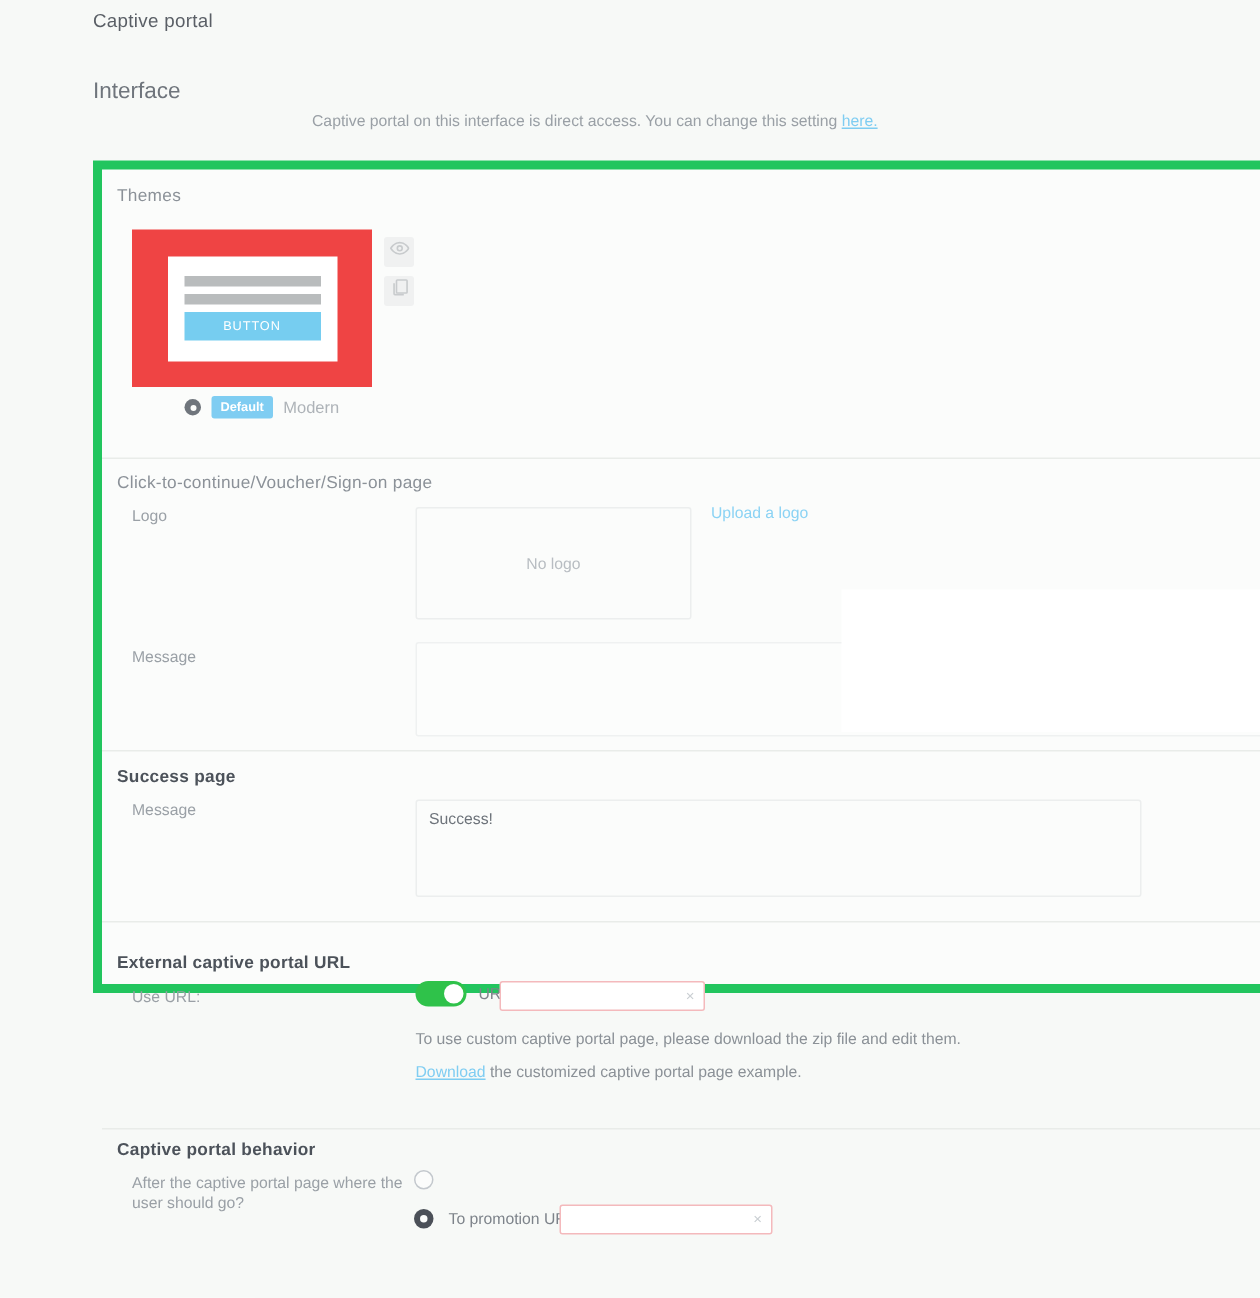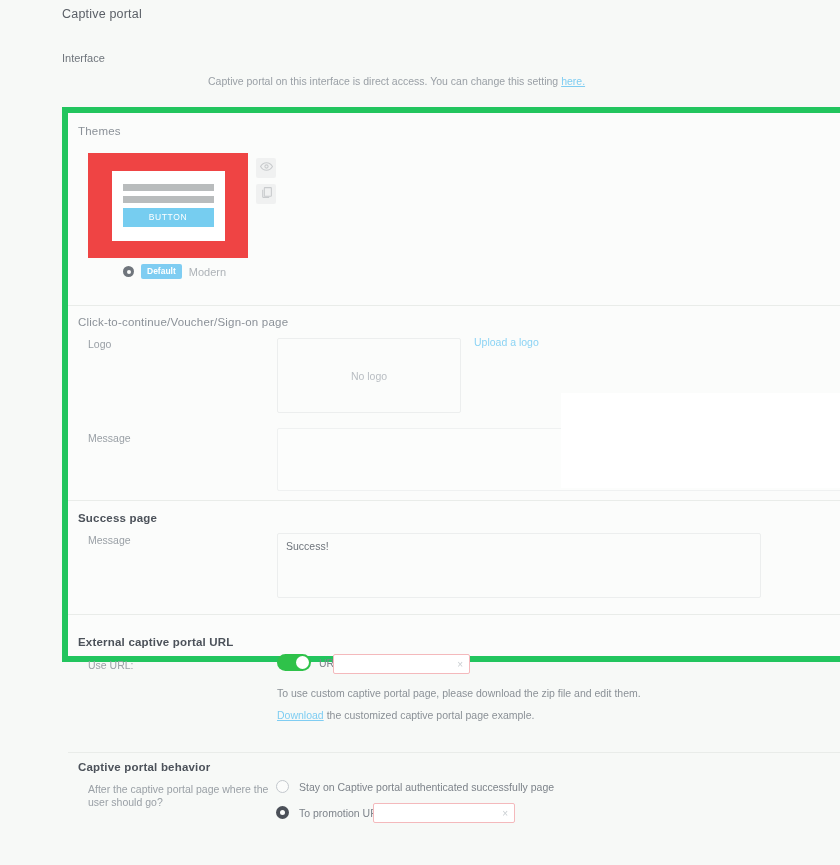--- a/index.html
+++ b/index.html
@@ -15,21 +15,21 @@
   
   .page-title {
     position: absolute; left: 14px; top: 7px;
     font-size: 12.5px; color: #5a5f66; letter-spacing: .2px;
   }
 
   
   .iface-row { position: absolute; left: 0; top: 44px; width: 840px; height: 50px; }
   .iface-label {
     position: absolute; left: 14px; top: 8px;
-    font-size: 11px; color: #6f757c;
+    font-size: 15px; color: #6f757c;
   }
   .select-box {
     position: absolute; left: 159px; top: 45px;
     width: 218px; height: 23px;
     background: #ffffff; border: 1px solid #dcdfe3; border-radius: 2px;
     display: flex; align-items: center; padding: 0 8px;
   }
   .select-value { font-size: 11px; color: #6d737a; flex: 1; }
   .caret {
     width: 0; height: 0;
@@ -251,21 +251,20 @@
   </div>
 
   <div class="hint-text" style="left:229px; top:709px;">
     <span class="link">Download</span>
     <span>the customized captive portal page example.</span>
   </div>
   <div class="hint-text" style="left:229px; top:687px;">To use custom captive portal page, please download the zip file and edit them.</div>
 
   <div class="radio-row" style="left:228px; top:780px;">
     <span class="radio-empty"></span>
-    <span class="radio-text">Stay on Captive portal authenticated successfully page</span>
   </div>
   <div class="radio-row" style="left:228px; top:806px;">
     <span class="radio-filled"></span>
     <span class="radio-text">To promotion URL:</span>
   </div>
   <div class="err-input" style="left:325px; top:803px; width:142px;">
     <span class="x">×</span>
   </div>
 
 </div>

